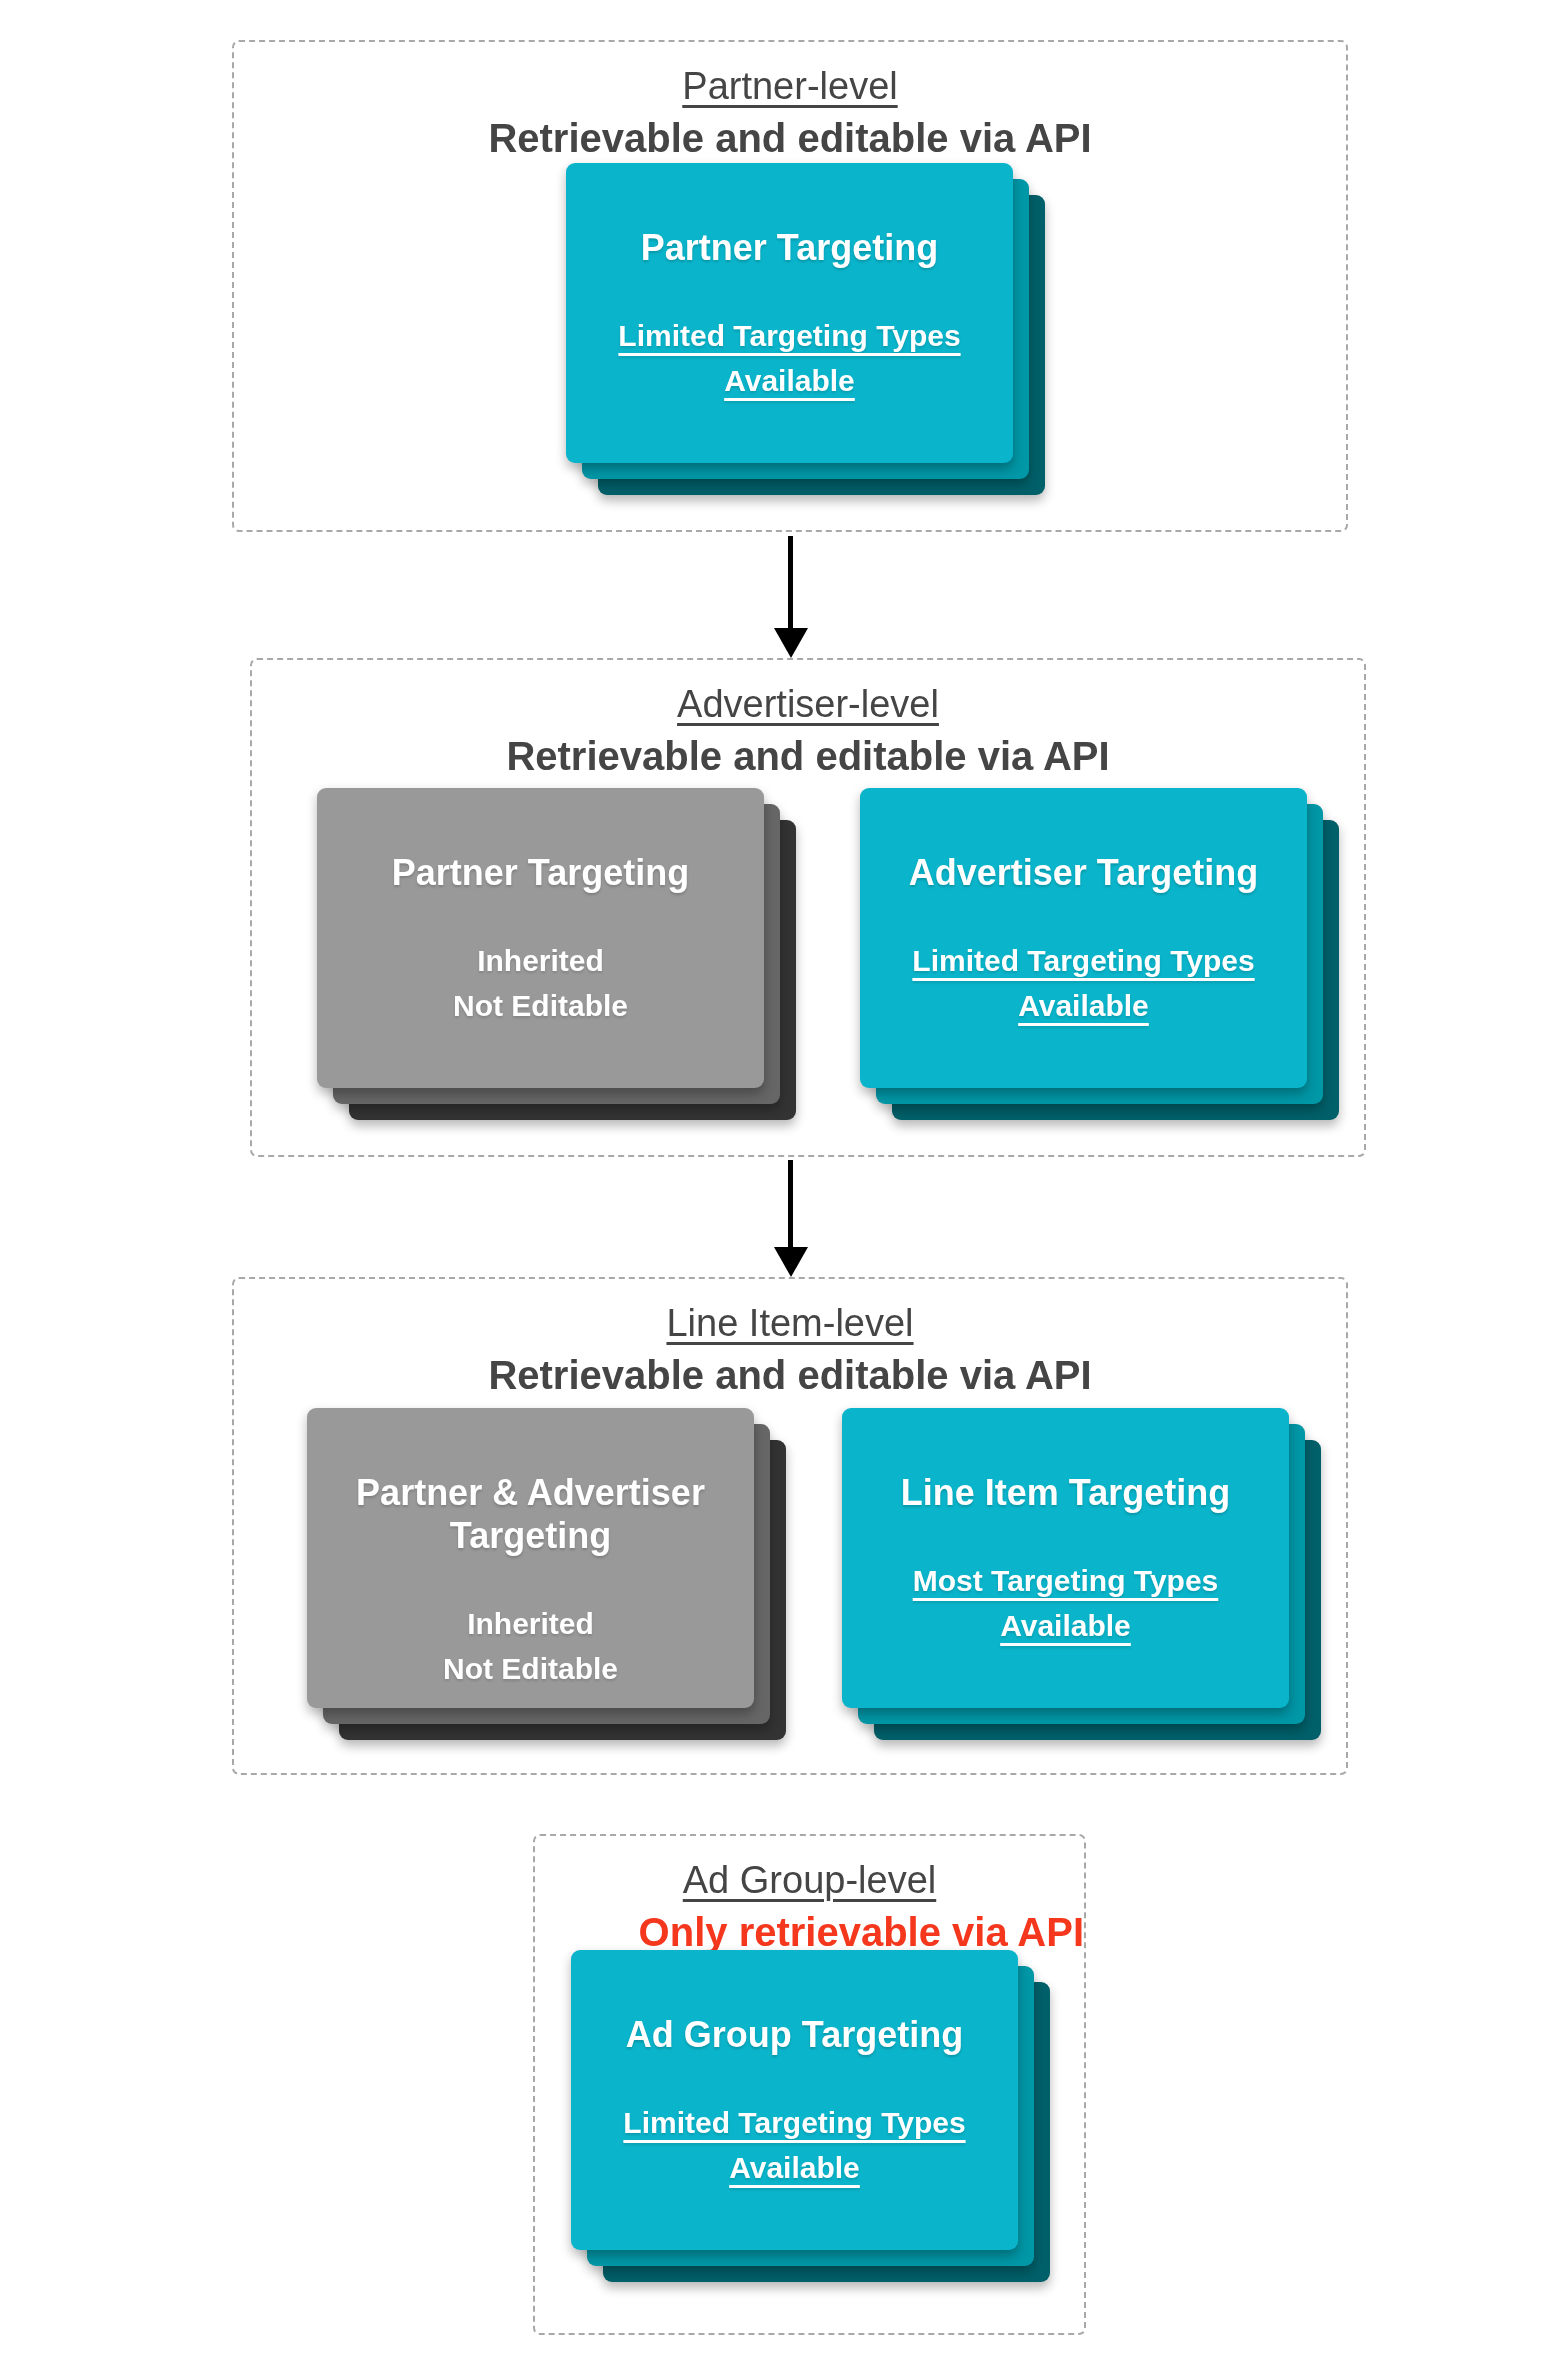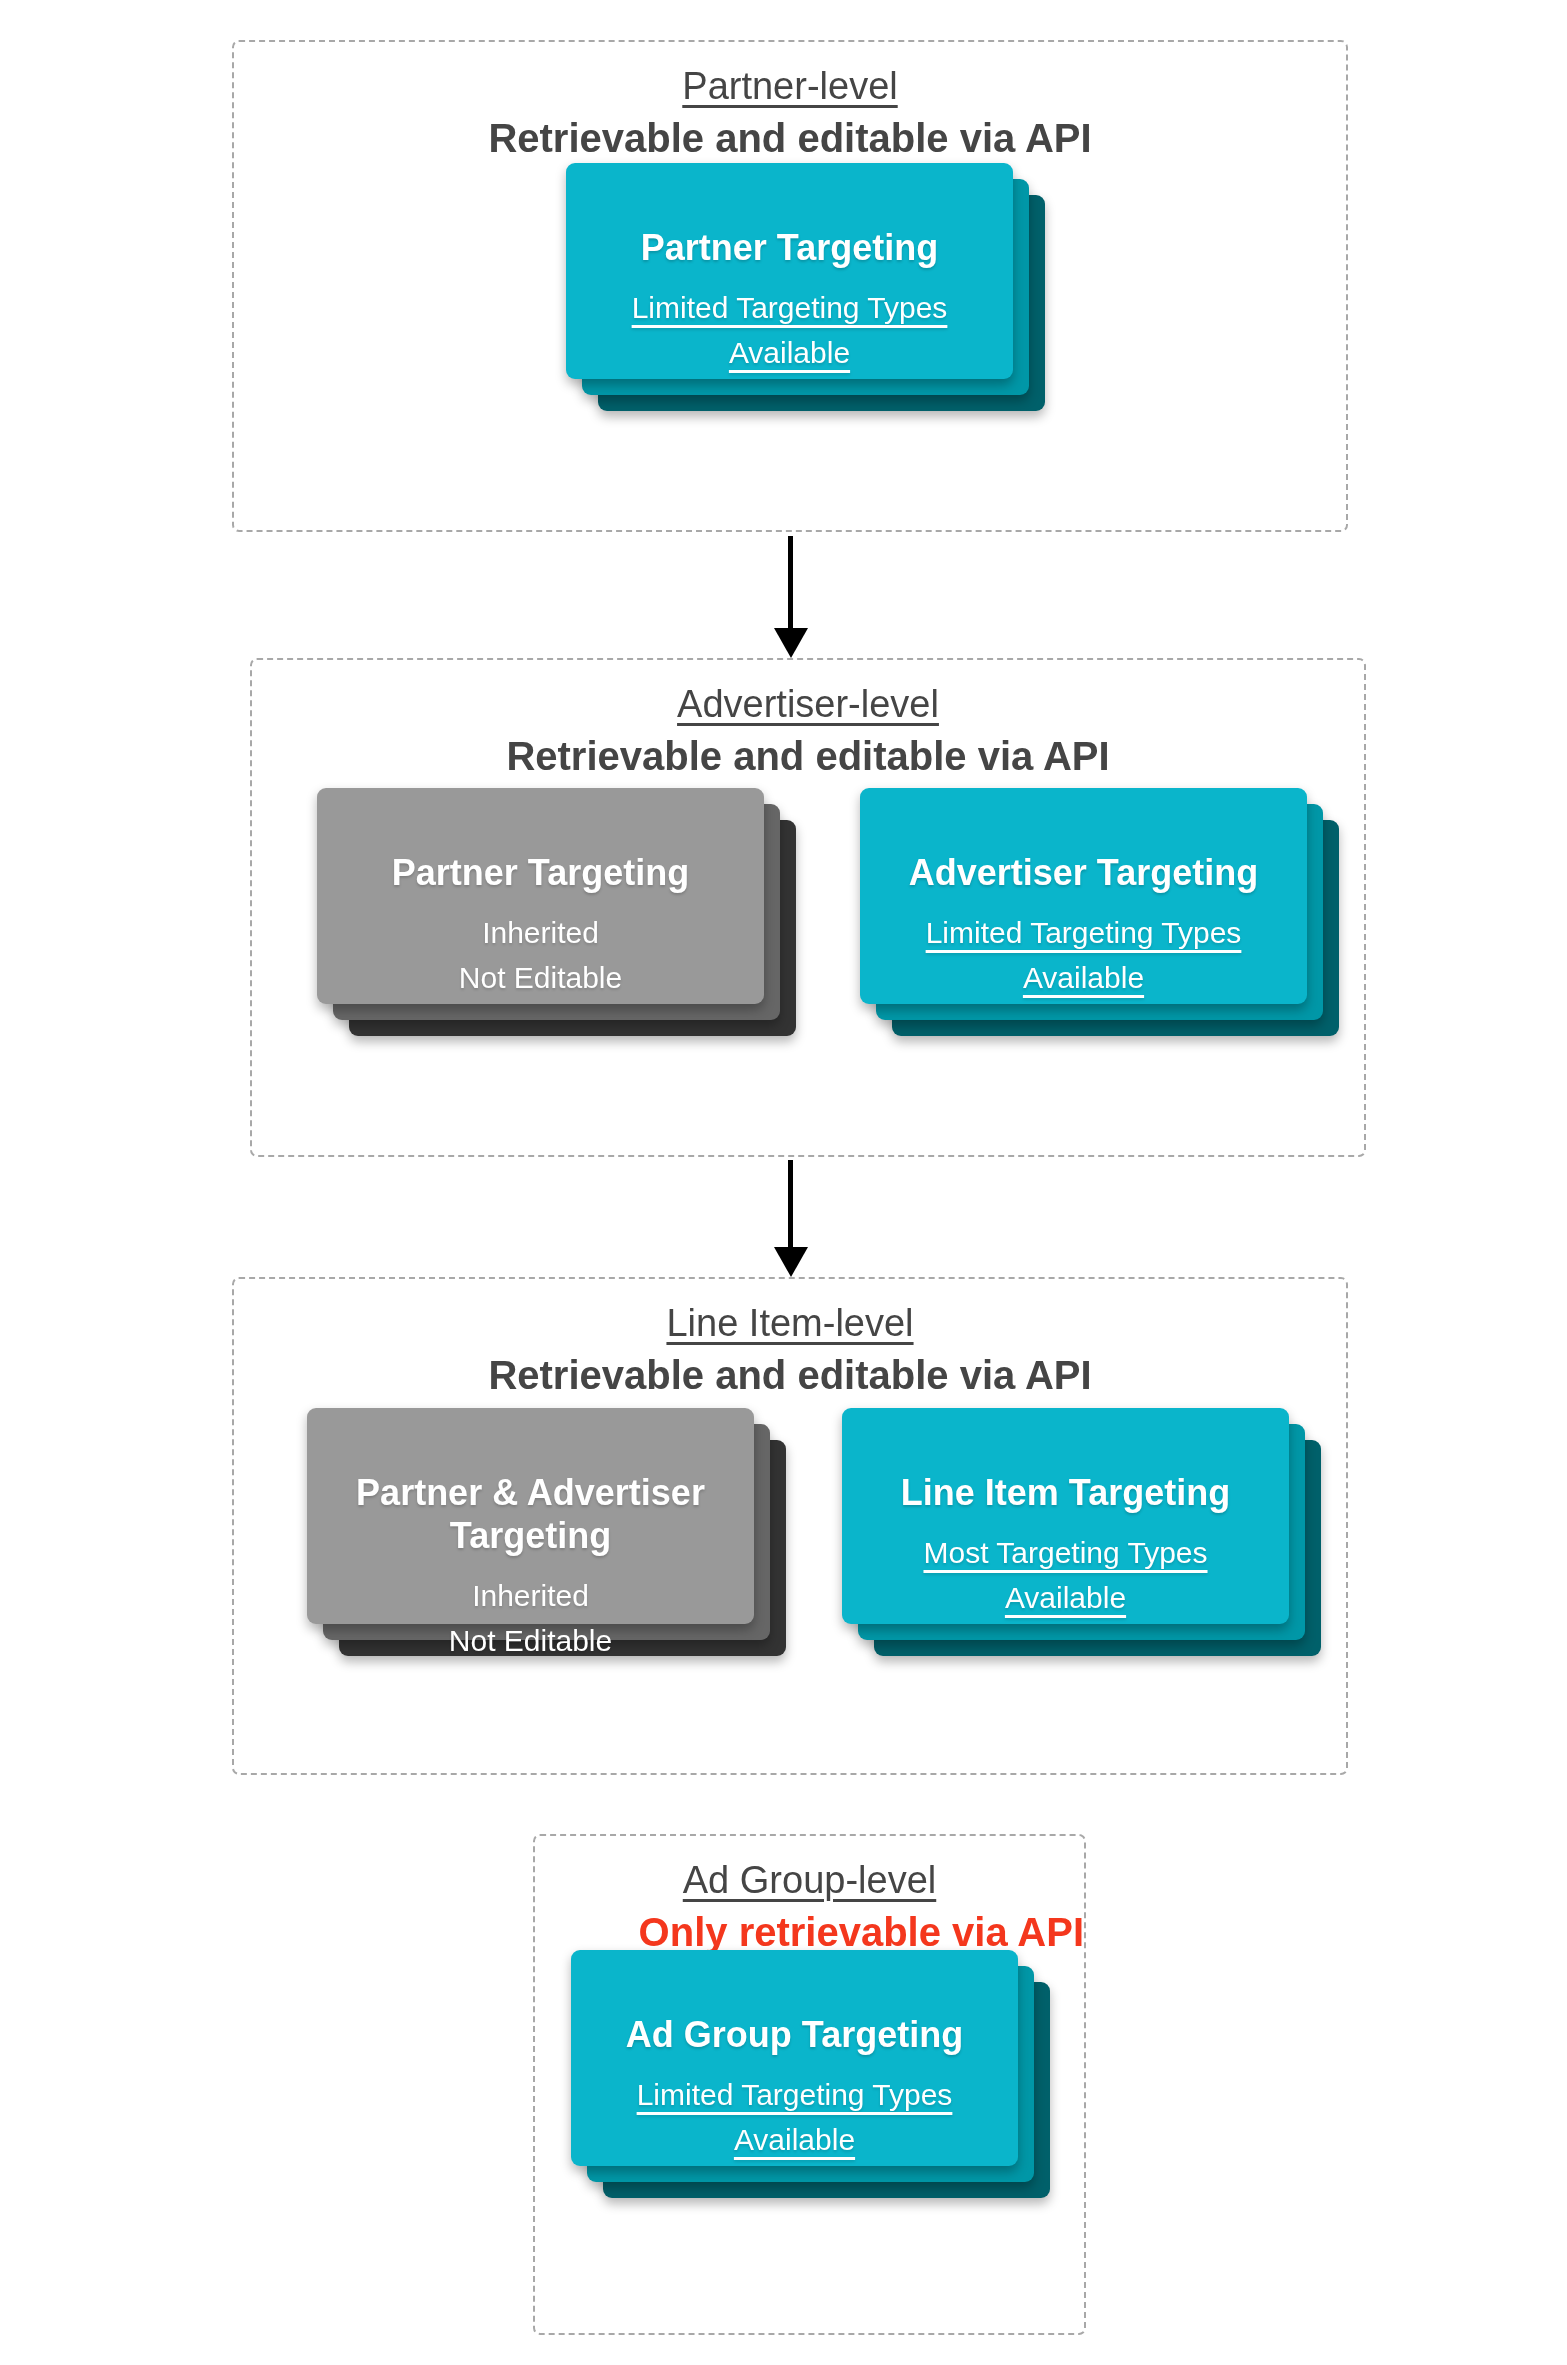--- a/index.html
+++ b/index.html
@@ -34,21 +34,21 @@
   .sec-sub{
     display:block;margin-top:4.5px;
     font-size:40px;font-weight:700;line-height:1.2;
     color:var(--title-text,#454545);
   }
   .sec-sub.red{color:var(--red-text,#f4371d);text-align:right;}
 
   
   .stack{position:absolute;width:479px;height:332px;}
   .layer,.card{
-    position:absolute;width:447px;height:216px;
+    position:absolute;width:447px;height:300px;
     border-radius:9px;
     box-shadow:0 5.4px 10.7px rgba(0,0,0,0.28);
   }
   .l3{left:32px;top:32px;}
   .l2{left:16px;top:16px;}
   .card{
     left:0;top:0;
     display:flex;flex-direction:column;align-items:center;
     padding-top:63px;box-sizing:border-box;
     text-align:center;
@@ -59,22 +59,22 @@
   .gray .card{background:var(--gray-front,#999999);}
   .gray .l2{background:var(--gray-mid,#666666);}
   .gray .l3{background:var(--gray-back,#333333);}
 
   .card-title{
     color:#ffffff;font-size:36px;font-weight:700;line-height:1.2;
     max-width:411px;
     text-shadow:0 1.8px 2.7px rgba(0,0,0,0.18);
   }
   .card-sub{
-    margin-top:16px;
-    color:#ffffff;font-size:30px;font-weight:400;line-height:1.5;
+    margin-top:44px;
+    color:#ffffff;font-size:30px;font-weight:700;line-height:1.5;
     text-shadow:0 1.8px 2.7px rgba(0,0,0,0.14);
   }
   .card-sub span{display:block;}
   .card-sub span:empty{display:none;}
   .card-sub.u span{
     text-decoration:underline;
     text-decoration-thickness:2.7px;
     text-underline-offset:7.1px;
   }
 

